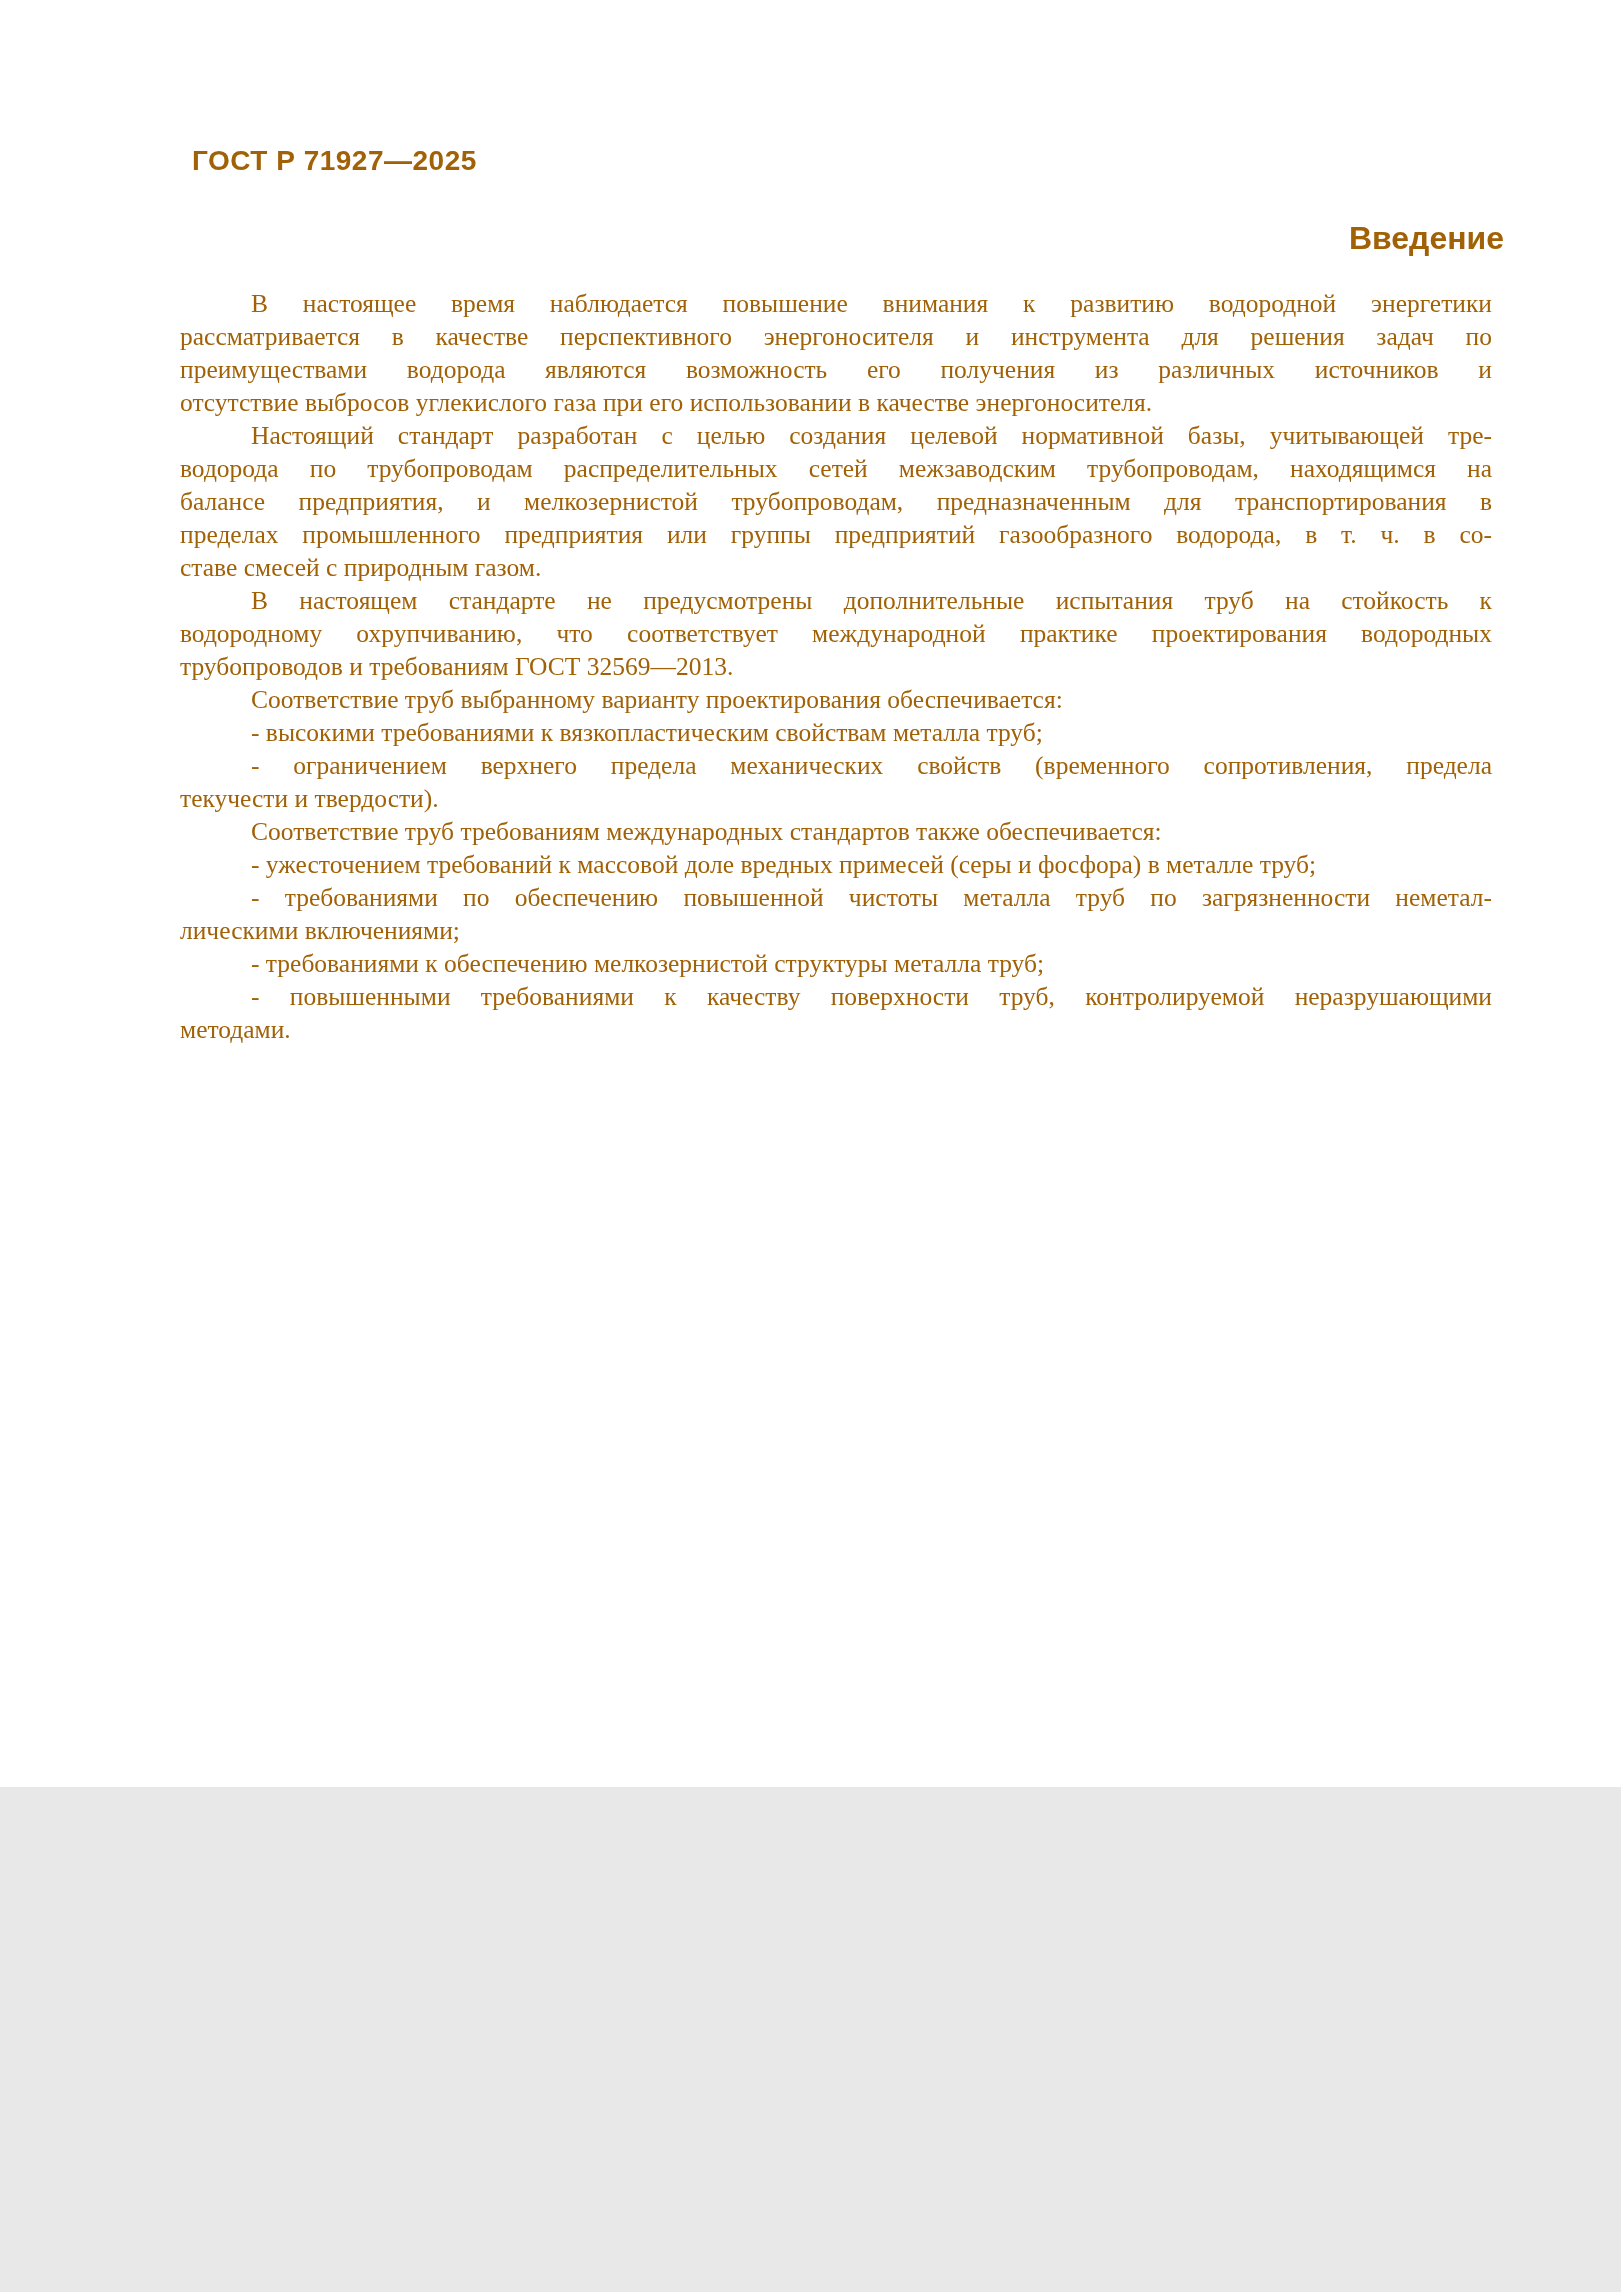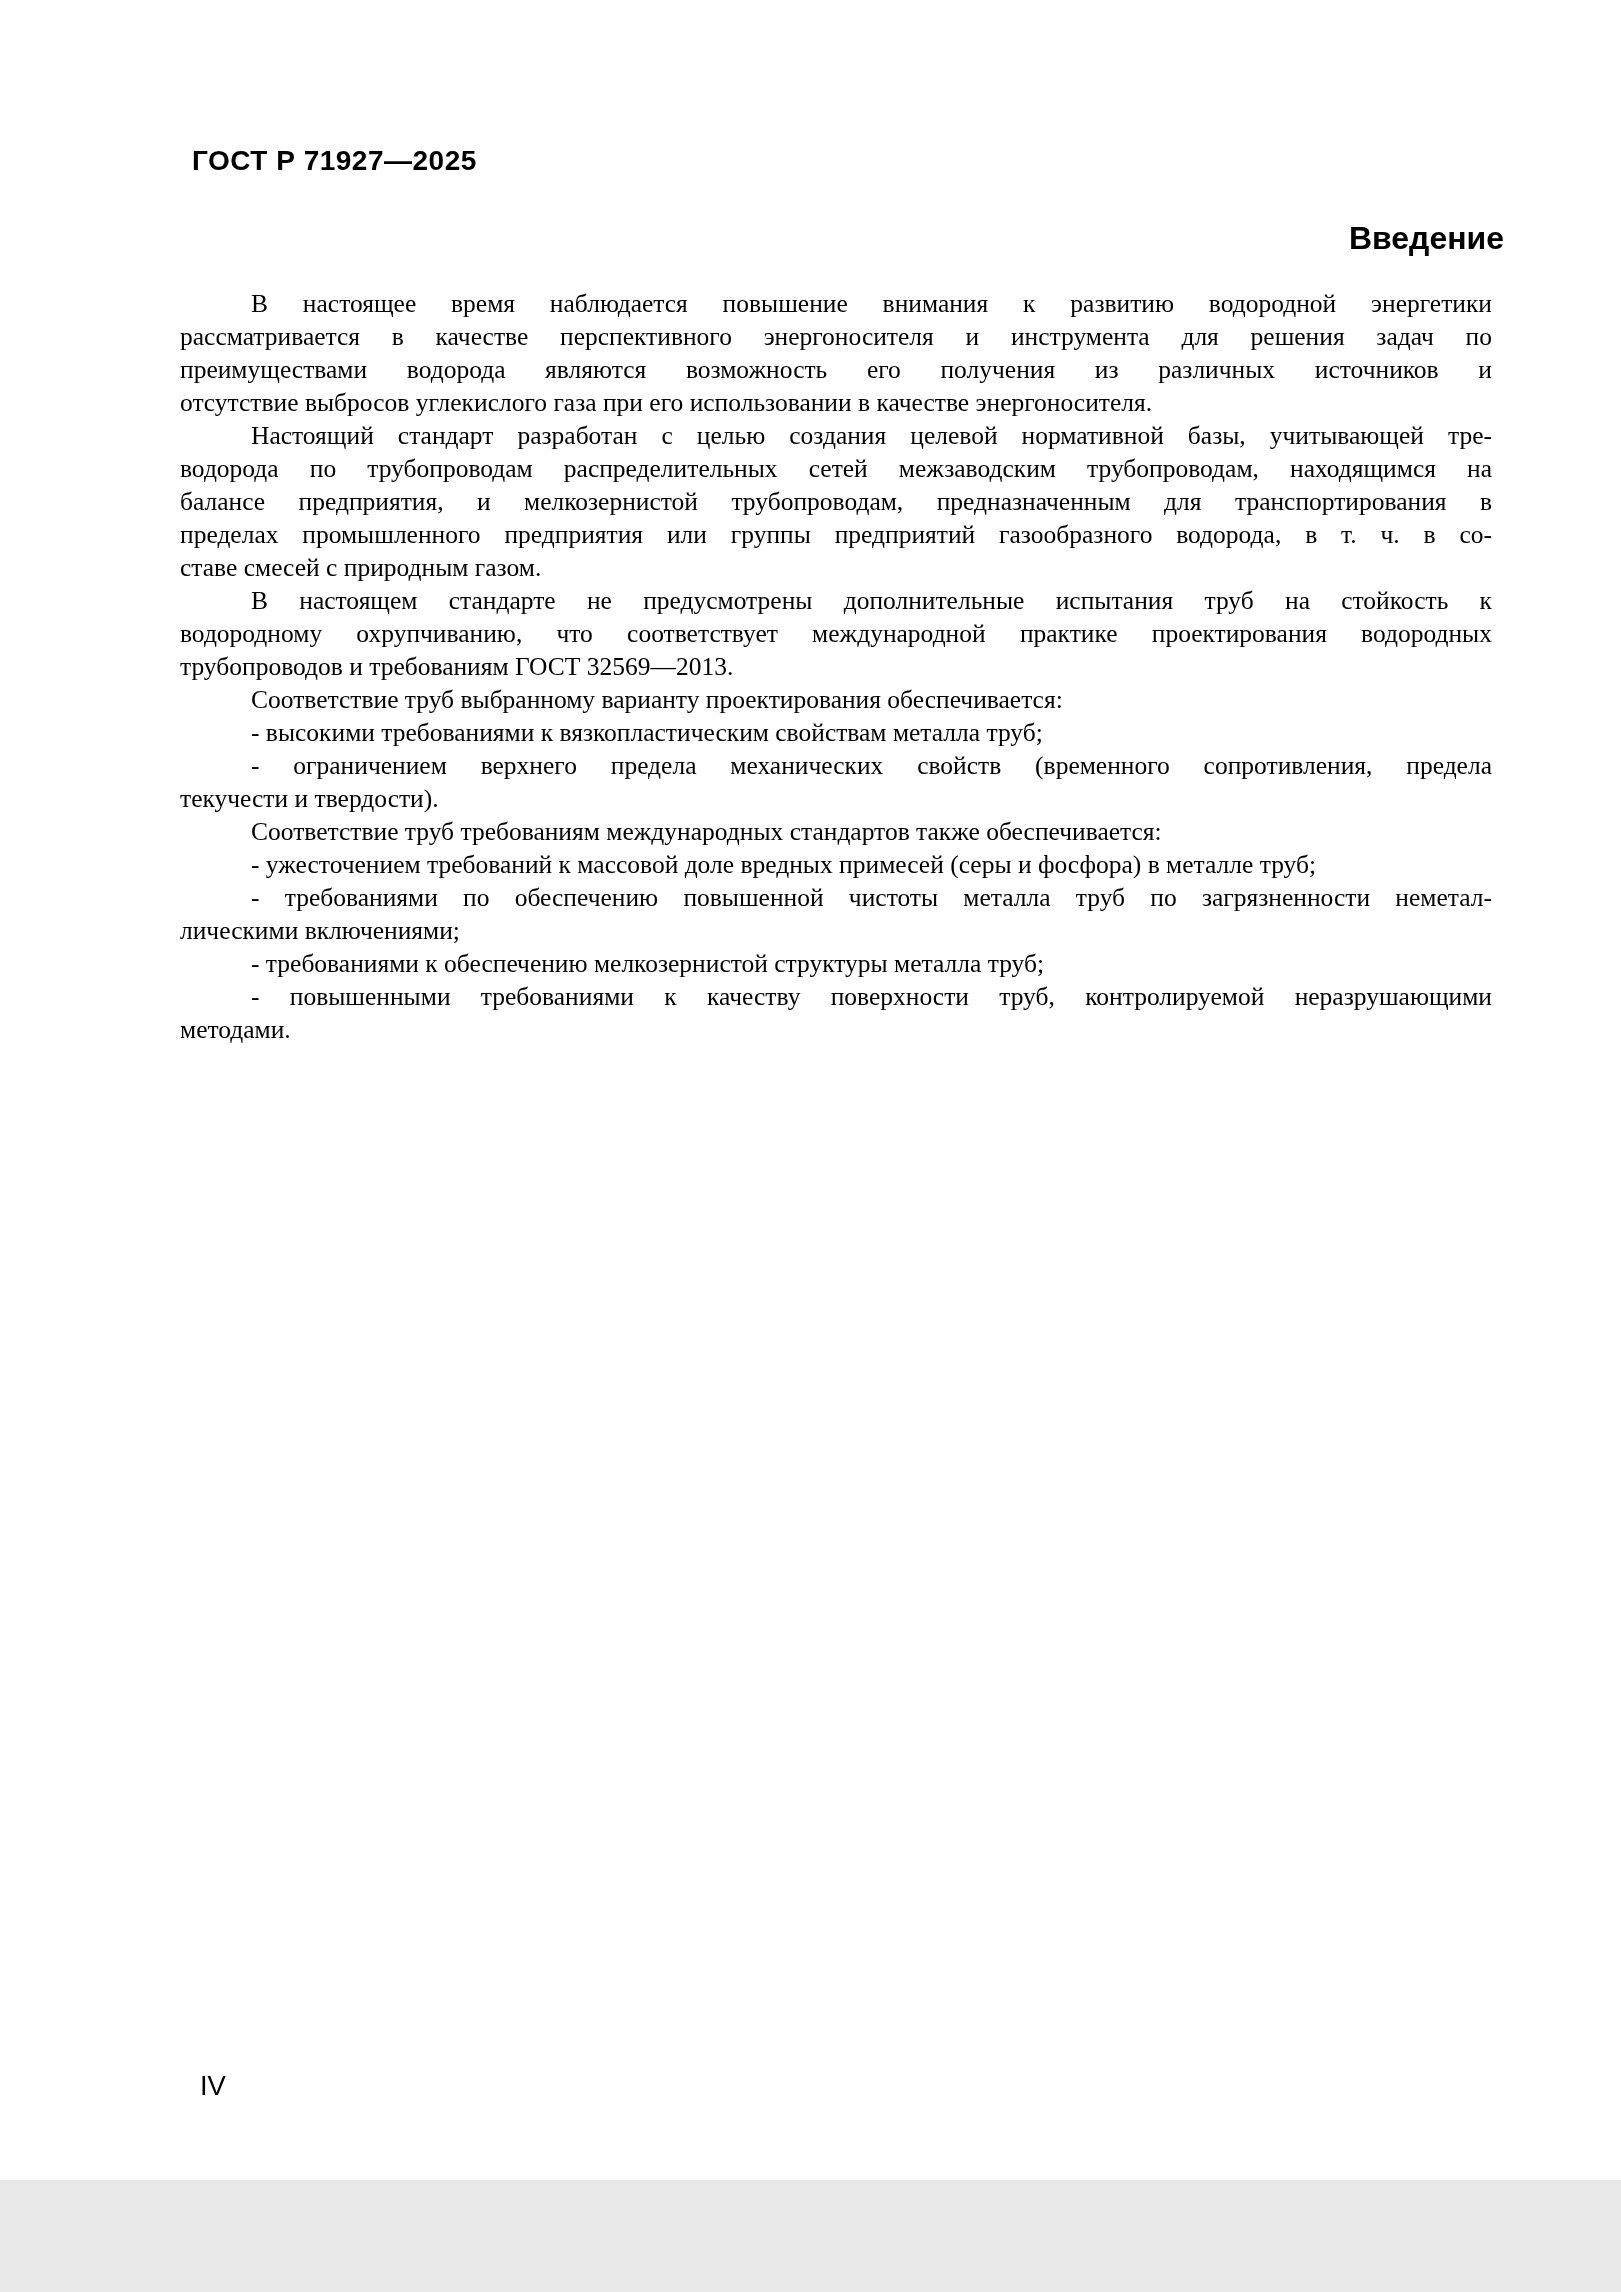--- a/index.html
+++ b/index.html
@@ -3,23 +3,23 @@
 <meta charset="utf-8">
 <style>
   html, body {
     margin: 0;
     padding: 0;
     background: #e8e8e8;
   }
   .page {
     position: relative;
     width: 1621px;
-    height: 2180px;
+    height: 1787px;
     background: #ffffff;
-    color: #000000;
+    color: #a16207;
     font-family: "Liberation Sans", sans-serif;
     overflow: hidden;
   }
   .doc-header {
     position: absolute;
     left: 192px;
     top: 145px;
     font-size: 28px;
     font-weight: bold;
     letter-spacing: 0.5px;

